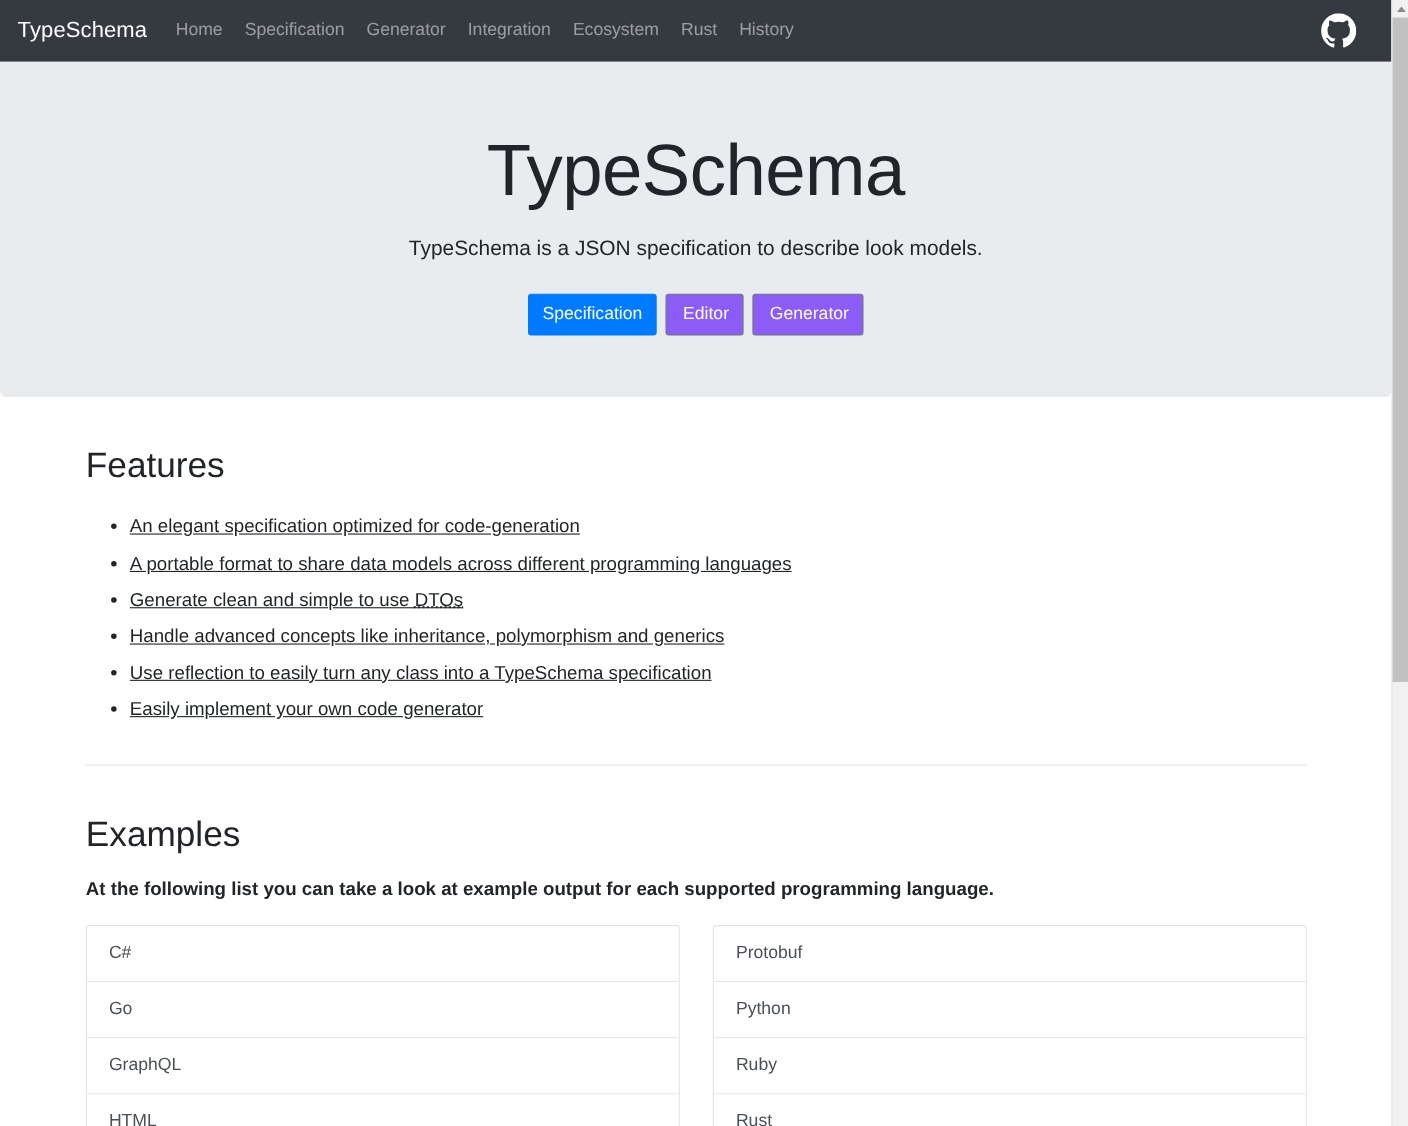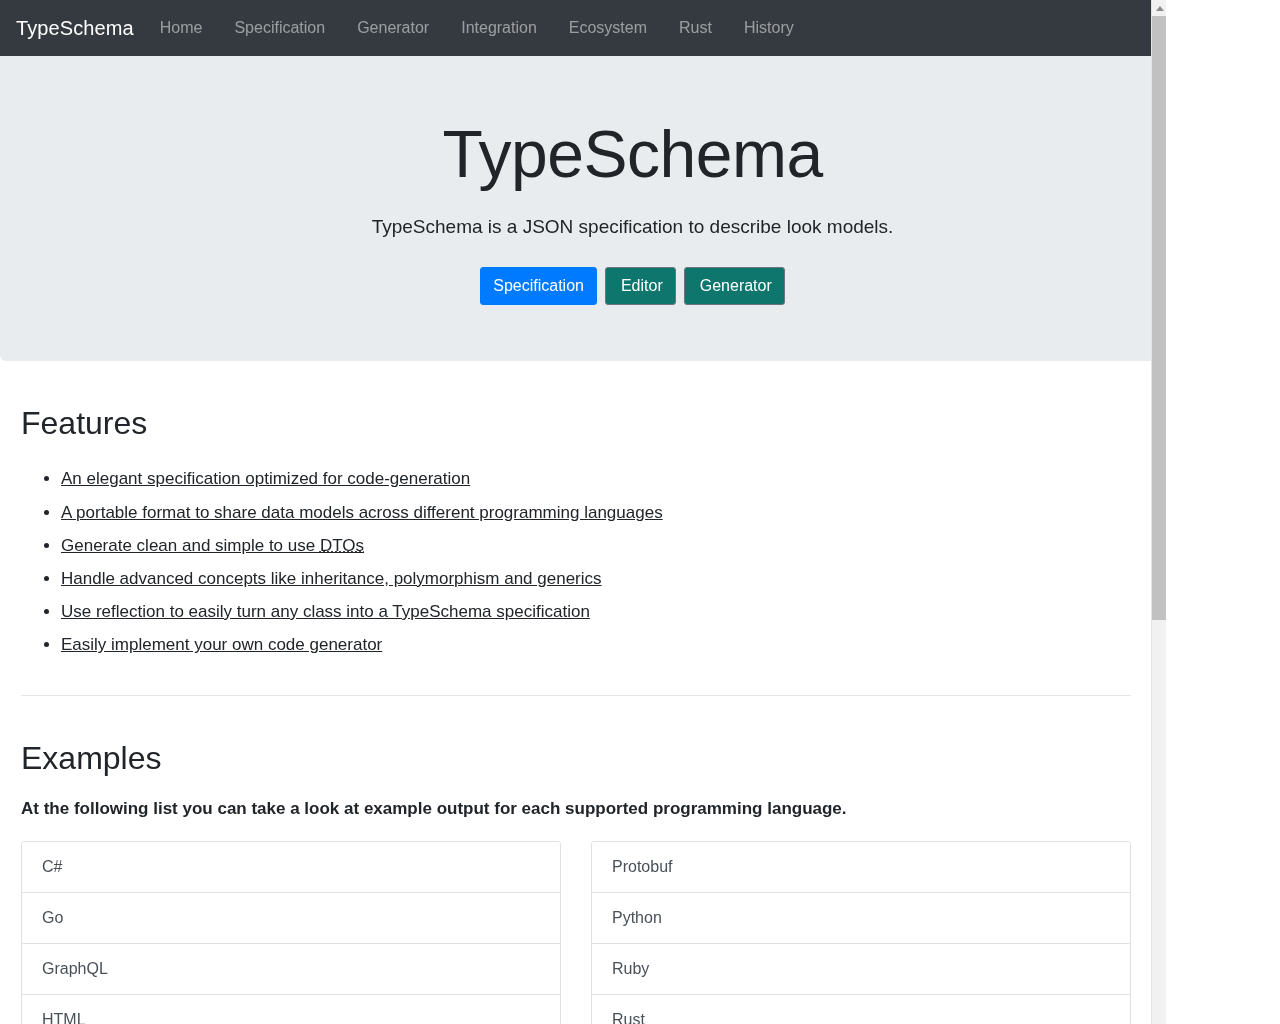--- a/index.html
+++ b/index.html
@@ -9,21 +9,21 @@
     padding: 0;
     width: 1280px;
     height: 1024px;
     overflow: hidden;
     background: #ffffff;
     font-family: "Liberation Sans", sans-serif;
   }
 
   #page {
     position: relative;
-    width: 1166px;
+    width: 1280px;
     height: 1024px;
     overflow: hidden;
   }
 
   
   .navbar {
     position: relative;
     width: 1265px;
     height: 56px;
     background: #343a40;
@@ -36,21 +36,21 @@
     font-size: 20px;
     line-height: 1;
     margin-right: 18px;
     white-space: nowrap;
     text-decoration: none;
     letter-spacing: 0.1px;
   }
   .navbar-nav {
     display: flex;
     align-items: center;
-    gap: 16px;
+    gap: 4px;
     list-style: none;
     margin: 0;
     padding: 0;
   }
   .nav-link {
     color: rgba(255,255,255,0.5);
     font-size: 16px;
     line-height: 1;
     padding: 8px 8px;
     text-decoration: none;
@@ -102,21 +102,21 @@
     padding: 6px 12px;
     border: 1px solid transparent;
     border-radius: 3px;
     color: #ffffff;
     text-decoration: none;
     cursor: pointer;
     white-space: nowrap;
     font-family: inherit;
   }
   .btn-primary { background: #007bff; border-color: #007bff; }
-  .btn-secondary { background: #0f766e; border-color: #6c757d; padding-left: 15px; }
+  .btn-secondary { background: #8b5cf6; border-color: #6c757d; padding-left: 15px; }
 
   
   .container {
     width: 1110px;
     margin: 0 auto;
     padding: 0;
     position: relative;
     left: -7px;
   }
   .section-heading {

